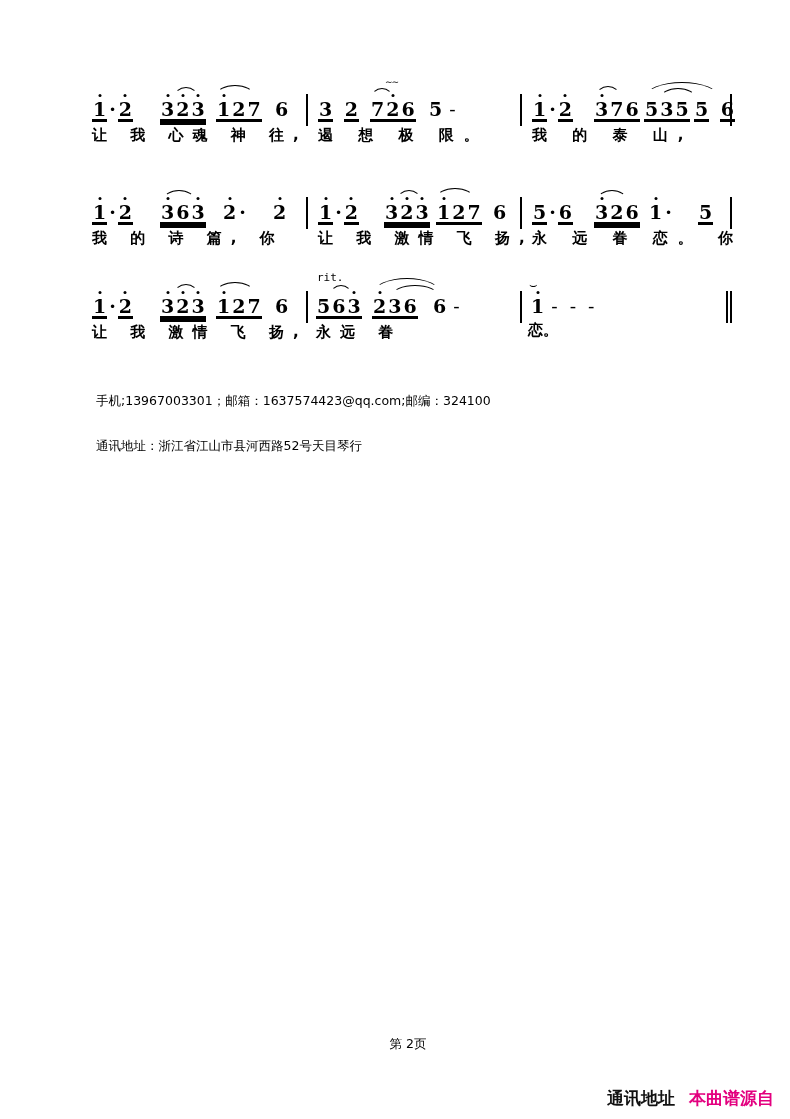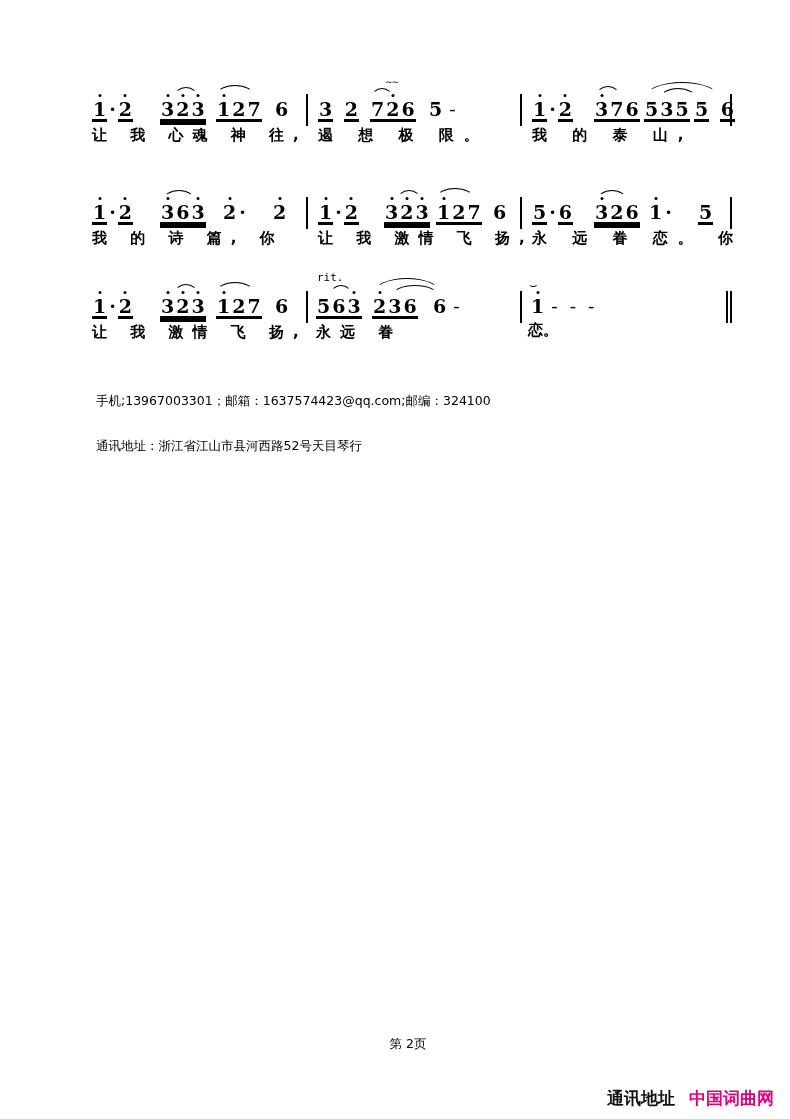--- a/index.html
+++ b/index.html
@@ -362,16 +362,16 @@
 
   <div class="contact">
     <p>手机;13967003301；邮箱：1637574423@qq.com;邮编：324100</p>
     <p class="gap">通讯地址：浙江省江山市县河西路52号天目琴行</p>
   </div>
 
   <div class="pagenum">第 2页</div>
 
   <div class="brand">
     <span class="b1">通讯地址</span>
-    <span class="b2">中国词曲网</span>
+    <span class="b2">本曲谱源自</span>
   </div>
 
 </div>
 
 </body></html>

